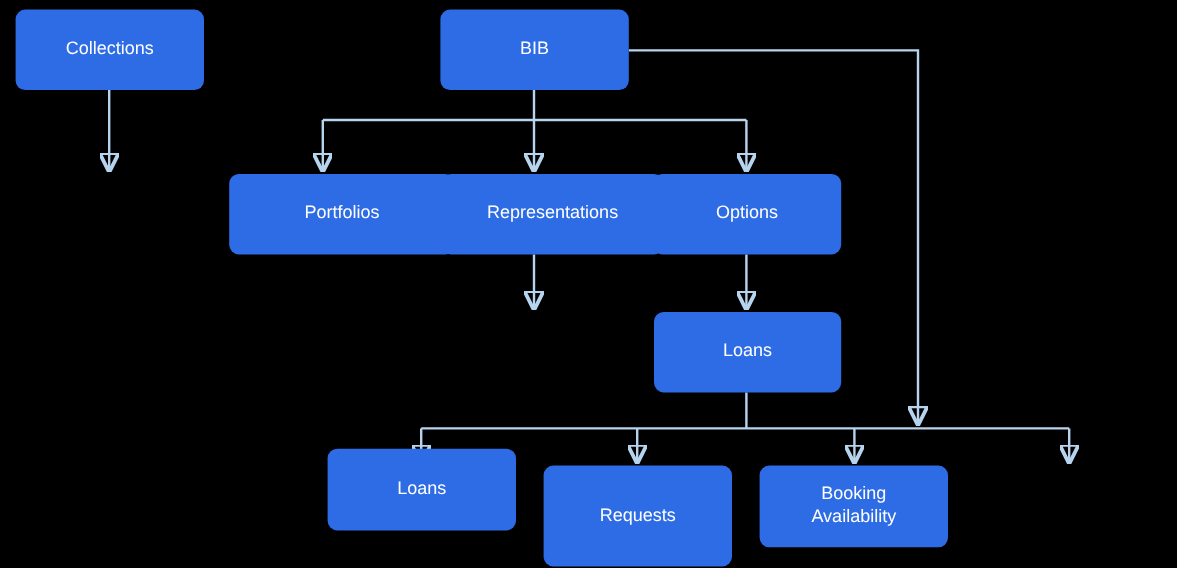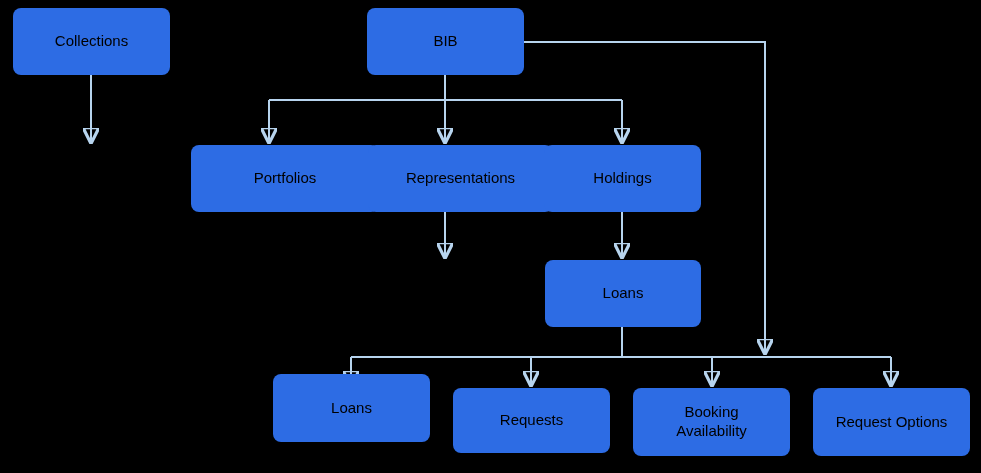--- a/index.html
+++ b/index.html
@@ -27,21 +27,21 @@
     fill: none;
   }
   .node {
     position: absolute;
     background: #2d6ce4;
     border-radius: 8px;
     display: flex;
     align-items: center;
     justify-content: center;
     text-align: center;
-    color: #000000;
+    color: #ffffff;
     font-size: 15px;
     line-height: 1.25;
     box-sizing: border-box;
   }
   .node-label { display: inline-block; }
   .node-label.narrow { max-width: 100px; }
 </style>
 </head>
 <body>
 
@@ -83,33 +83,30 @@
     <span class="node-label">BIB</span>
   </div>
 
   <div class="node" style="left:191px; top:145px; width:188px; height:67px">
     <span class="node-label">Portfolios</span>
   </div>
   <div class="node" style="left:368px; top:145px; width:185px; height:67px">
     <span class="node-label">Representations</span>
   </div>
   <div class="node" style="left:544px; top:145px; width:157px; height:67px">
-    <span class="node-label">Holdings</span>
+    <span class="node-label">Options</span>
   </div>
 
   <div class="node" style="left:545px; top:260px; width:156px; height:67px">
     <span class="node-label">Loans</span>
   </div>
 
   <div class="node" style="left:273px; top:374px; width:157px; height:68px">
     <span class="node-label">Loans</span>
   </div>
-  <div class="node" style="left:453px; top:388px; width:157px; height:65px">
+  <div class="node" style="left:453px; top:388px; width:157px; height:84px">
     <span class="node-label">Requests</span>
   </div>
   <div class="node" style="left:633px; top:388px; width:157px; height:68px">
     <span class="node-label narrow">Booking Availability</span>
   </div>
-  <div class="node" style="left:813px; top:388px; width:157px; height:68px">
-    <span class="node-label">Request Options</span>
-  </div>
 
 </div>
 
 </body></html>

